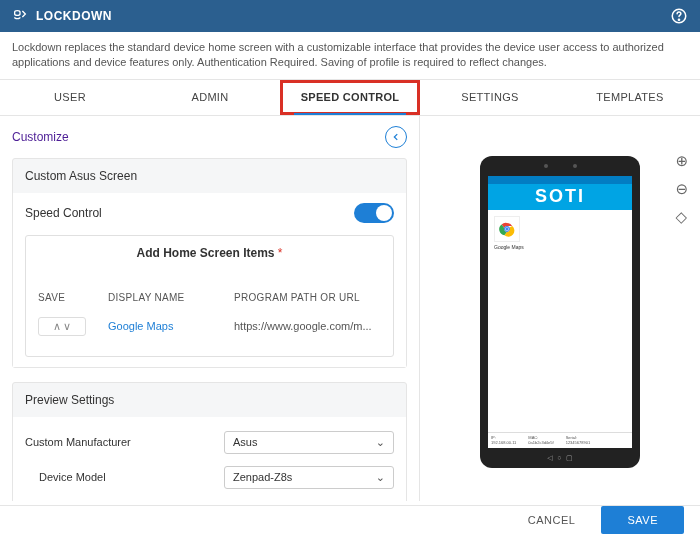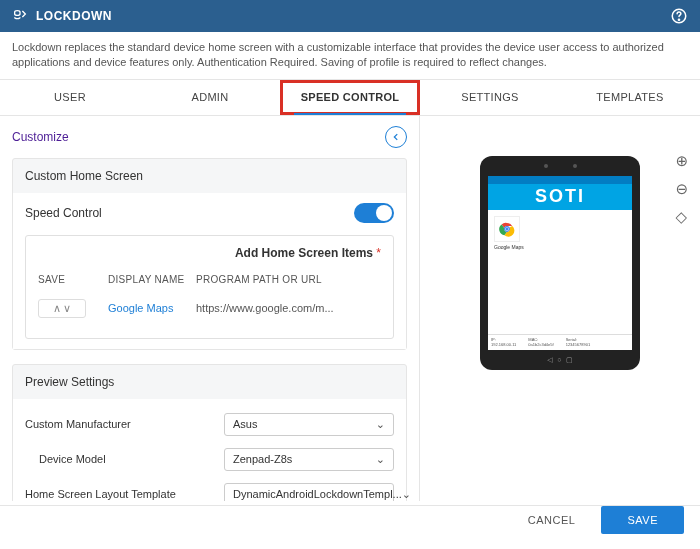--- a/index.html
+++ b/index.html
@@ -21,44 +21,44 @@
 .panel-head{display:flex;align-items:center;justify-content:space-between;margin-bottom:10px}
 .panel-title{color:#4c1d95;font-size:12px}
 .collapse-btn{width:22px;height:22px;border:1px solid #1e7fd6;border-radius:50%;display:flex;align-items:center;justify-content:center;cursor:pointer;color:#1e7fd6;background:#fff}
 .section{background:#f5f6f7;border:1px solid #e5e5e5;border-radius:3px;margin-bottom:14px}
 .section-head{padding:10px 12px;font-size:12px;color:#333}
 .section-body{background:#fff;padding:10px 12px}
 .toggle-row{display:flex;justify-content:space-between;align-items:center;margin-bottom:12px}
 .toggle{width:40px;height:20px;background:#1e7fd6;border-radius:10px;position:relative;cursor:pointer}
 .toggle::after{content:"";position:absolute;width:16px;height:16px;background:#fff;border-radius:50%;top:2px;right:2px}
 .items-box{border:1px solid #e0e0e0;border-radius:3px;padding:10px 12px}
-.items-head{display:flex;align-items:center;justify-content:flex-end;margin-bottom:10px}
+.items-head{display:flex;align-items:center;justify-content:center;margin-bottom:28px}
 .items-title{font-size:12px;font-weight:600}
 .req{color:#d93025}
 .items-actions{display:flex;align-items:center;gap:8px}
 .delete-all{border:1px solid #1e7fd6;color:#1e7fd6;background:#fff;border-radius:14px;padding:4px 12px;font-size:10px;display:flex;align-items:center;gap:5px;cursor:pointer}
 .add-btn{width:24px;height:24px;border-radius:50%;background:#1e7fd6;color:#fff;display:flex;align-items:center;justify-content:center;cursor:pointer;font-size:16px;font-weight:bold}
 .tbl-head{display:flex;font-size:10px;color:#555;padding:4px 0;letter-spacing:.3px}
 .col-order{width:70px}
-.col-name{width:88px}
+.col-name{width:126px}
 .col-path{flex:1}
 .tbl-row{display:flex;align-items:center;padding:10px 0;font-size:11px}
 .order-btns{display:flex;gap:2px;border:1px solid #ddd;border-radius:3px;padding:2px 4px;width:48px;justify-content:center}
 .order-btns span{cursor:pointer;color:#888;font-size:11px}
 .link{color:#1e7fd6;cursor:pointer}
 .path-text{color:#555}
 .settings-body{background:#fff;padding:8px 12px}
 .setting-row{display:flex;align-items:center;justify-content:space-between;padding:6px 0}
 .setting-label{font-size:11px;color:#333}
 .setting-label.indent{padding-left:14px}
 .select{border:1px solid #ccc;border-radius:3px;padding:4px 8px;width:170px;display:flex;justify-content:space-between;align-items:center;font-size:11px;cursor:pointer;background:#fff}
 .select .chev{color:#555}
 .preview-tools{position:absolute;right:12px;top:36px;display:flex;flex-direction:column;gap:10px;color:#666}
 .preview-tools span{cursor:pointer;font-size:15px}
-.tablet{width:160px;height:214px;background:#222;border-radius:12px;margin:30px auto 0;padding:20px 8px 20px;position:relative}
+.tablet{width:160px;height:312px;background:#222;border-radius:12px;margin:30px auto 0;padding:20px 8px 20px;position:relative}
 .tablet-top{display:flex;justify-content:center;gap:25px;position:absolute;top:8px;left:0;right:0}
 .tablet-dot{width:4px;height:4px;background:#555;border-radius:50%}
 .screen{width:100%;height:100%;background:#fff;position:relative;overflow:hidden}
 .status-bar{height:8px;background:#027dc3;font-size:5px;color:#fff;text-align:center;line-height:8px}
 .soti-banner{height:26px;background:#00a4e4;color:#fff;display:flex;align-items:center;justify-content:center;font-size:18px;font-weight:800;letter-spacing:2px}
 .app-grid{padding:6px}
 .app-icon{width:26px;height:26px;display:flex;align-items:center;justify-content:center;border:1px solid #eee}
 .app-label{font-size:5px;color:#333;margin-top:2px}
 .device-info{position:absolute;bottom:0;left:0;right:0;height:16px;border-top:1px solid #ddd;display:flex;font-size:4px;color:#555;padding:2px 3px;gap:12px}
 .tablet-home{position:absolute;bottom:6px;left:50%;transform:translateX(-50%);width:30px;height:8px;display:flex;justify-content:space-around;align-items:center}
@@ -102,21 +102,21 @@
     <div class="panel-head">
       <span class="panel-title">Customize</span>
       <div class="collapse-btn">
         <svg width="10" height="10" viewBox="0 0 24 24" fill="none" stroke="#1e7fd6" stroke-width="3">
             <path d="M15 5l-7 7 7 7"></path>
           </svg>
       </div>
     </div>
 
     <div class="section">
-      <div class="section-head">Custom Home Screen</div>
+      <div class="section-head">Custom Asus Screen</div>
       <div class="section-body">
         <div class="toggle-row">
           <span>Speed Control</span>
           <div class="toggle"></div>
         </div>
         <div class="items-box">
           <div class="items-head">
             <div>
               <span class="items-title">Add Home Screen Items</span>
               <span class="req"> *</span>

